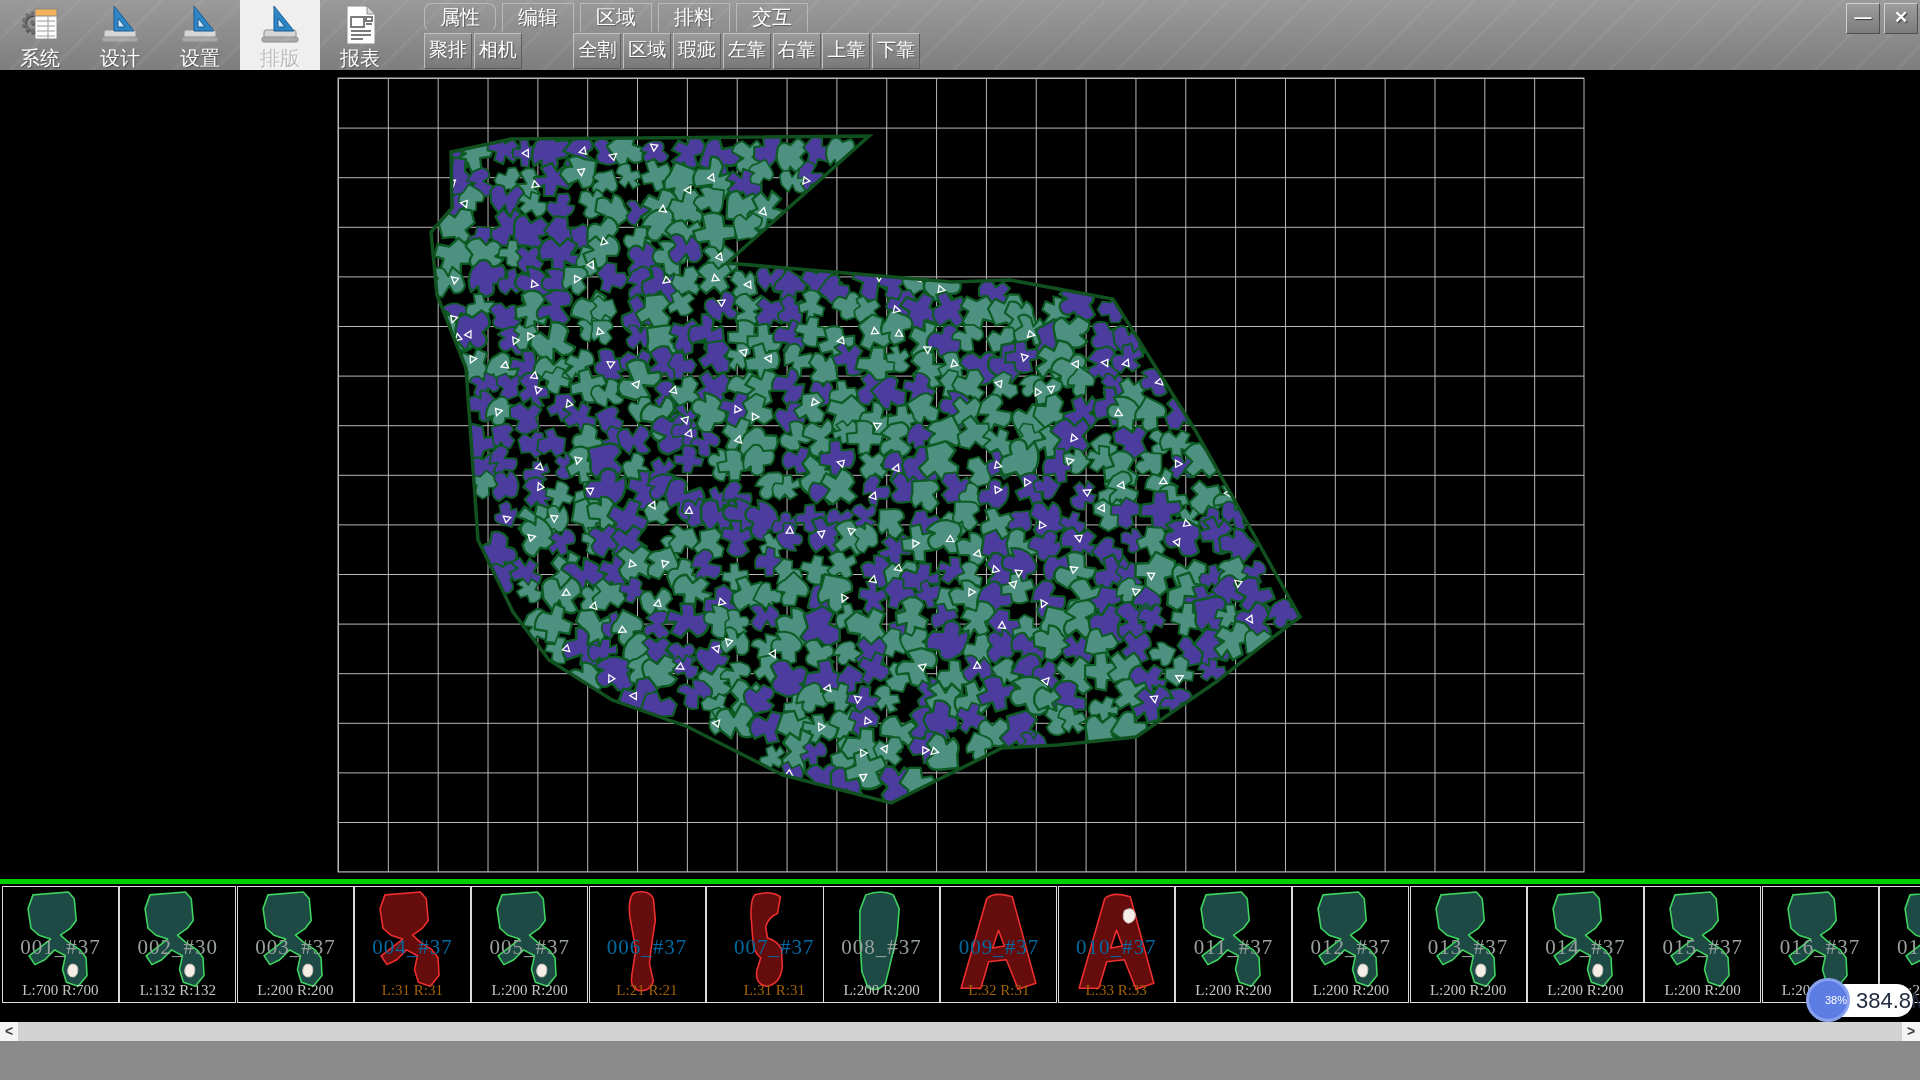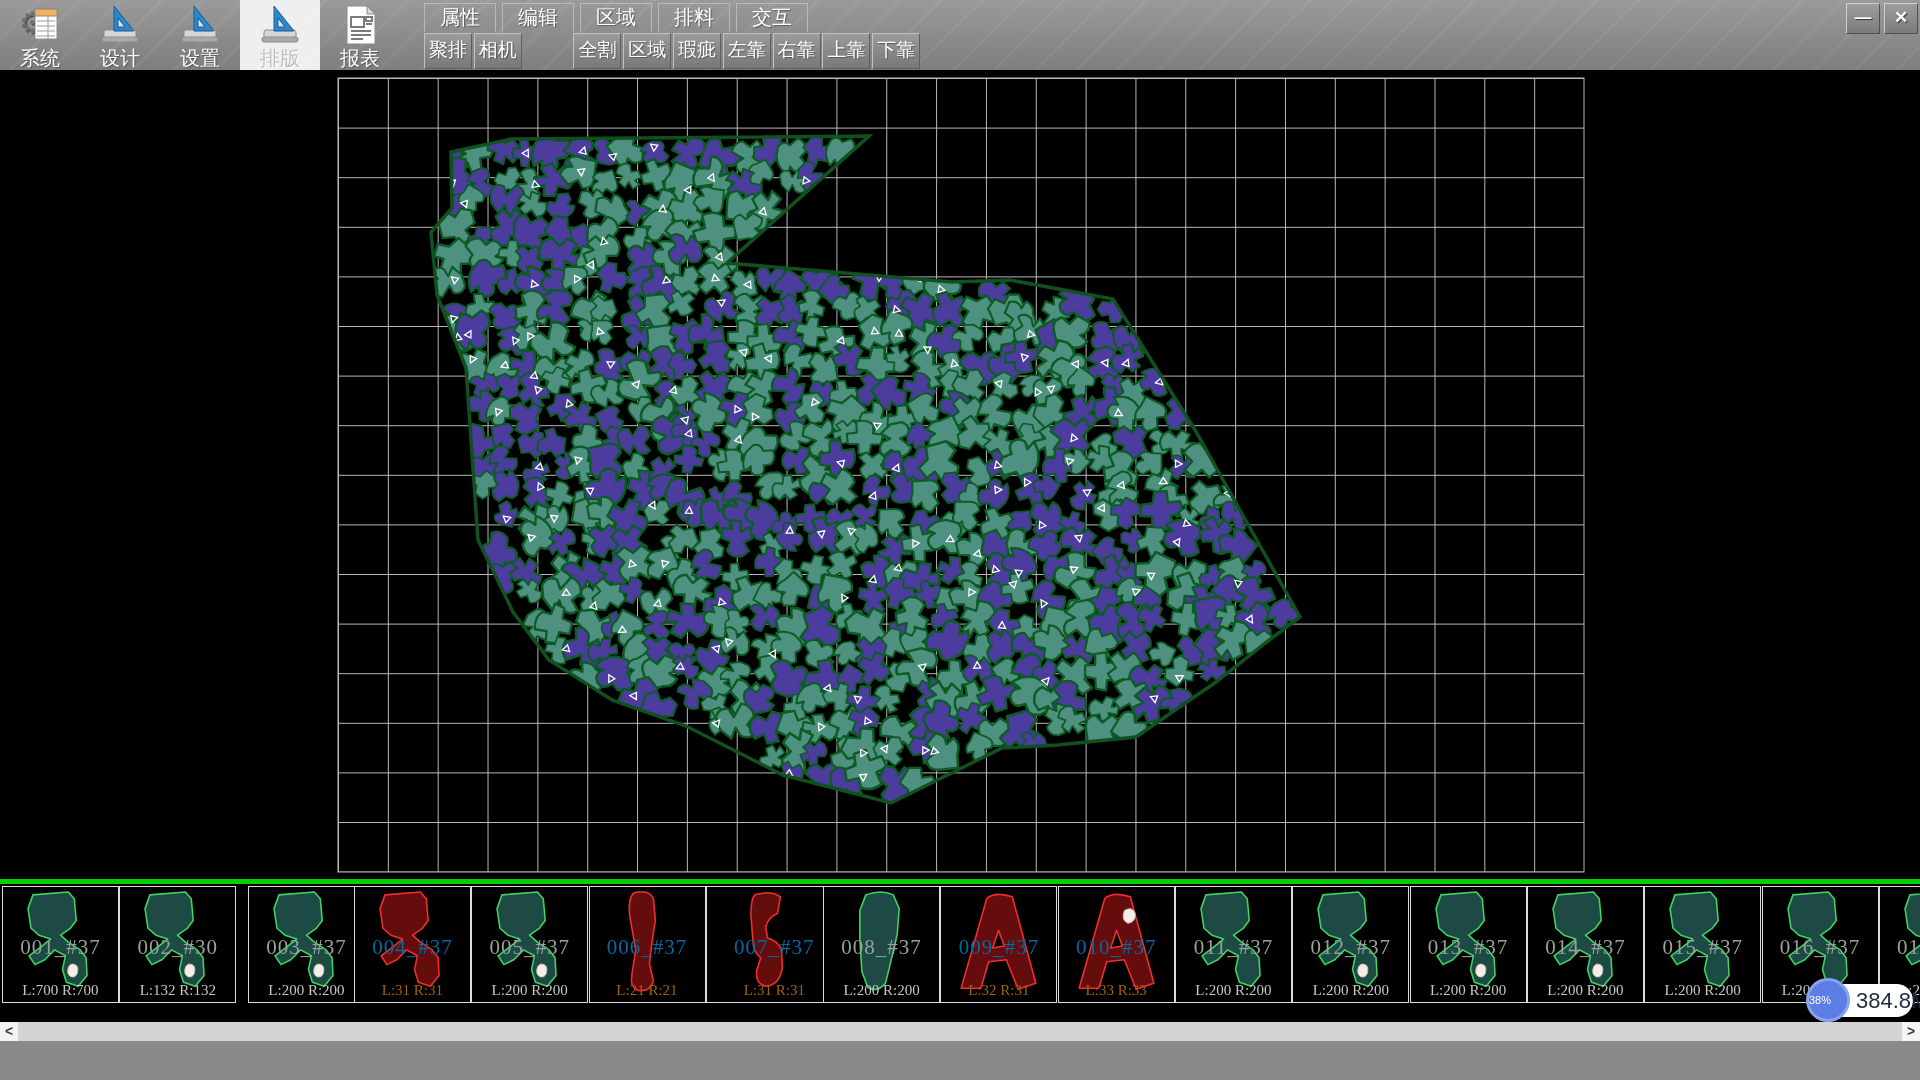--- a/index.html
+++ b/index.html
@@ -47,21 +47,21 @@
   .cell .plr{position:absolute;left:0;bottom:3px;width:100%;text-align:center;
     font-family:"Liberation Serif",serif;font-size:15px;}
   .cell.teal .pid{color:#98a09c;} .cell.teal .plr{color:#c3c7c2;}
   .cell.red  .pid{color:#0369a1;} .cell.red  .plr{color:#a16207;}
 
   
   #pill{position:absolute;left:1812px;top:984px;width:101px;height:33px;background:#fff;
     border-radius:17px;box-shadow:0 1px 4px rgba(0,0,0,.45);z-index:5;}
   #pill .pct{position:absolute;left:-6px;top:-6px;width:44px;height:44px;border-radius:50%;
     background:#5b7de4;border:3px solid #8aa2ee;box-sizing:border-box;color:#fff;
-    font-size:11px;line-height:38px;text-align:left;}
+    font-size:11px;line-height:38px;text-align:right;}
   #pill .mem{position:absolute;left:44px;top:0;height:33px;line-height:33px;
     font-size:22px;color:#222c40;}
 
   
   #hscroll{position:absolute;left:0;top:1022px;width:1920px;height:19px;background:#d3d3d3;}
   .sc-btn{position:absolute;top:0;width:18px;height:19px;background:#f4f4f4;
     color:#3a3a3a;font-size:14px;font-weight:bold;text-align:center;line-height:18px;}
   #sc-left{left:0;} #sc-right{right:0;}
   #bottombar{position:absolute;left:0;top:1041px;width:1920px;height:39px;background:#8a8a8a;}
 </style>
@@ -99,21 +99,21 @@
             </svg></span><span class="lbl">排版</span></div>
         <div class="bigbtn" style="left: 320px;"><span><svg width="46" height="44" viewBox="0 0 46 44">
               <path d="M10,3 H30 L38,11 V41 H10 Z" fill="#fdfdfd" stroke="#8a8a8a"></path>
               <path d="M30,3 L30,11 L38,11 Z" fill="#d8d8d8" stroke="#8a8a8a"></path>
               <rect x="14" y="14" width="13" height="10" fill="none" stroke="#7a7a7a" stroke-width="2"></rect>
               <rect x="29" y="14" width="6" height="4" fill="none" stroke="#7a7a7a" stroke-width="2"></rect>
               <path d="M14,28 H34 M14,32 H34 M14,36 H26 M29,21 H35" stroke="#7a7a7a" stroke-width="2"></path>
             </svg></span><span class="lbl">报表</span></div>
       </div>
     <div id="menuTop">
-        <div class="mtop" style="left: 0px;">属性</div>
+        <div class="mtop" style="left: 0px; border-radius: 8px;">属性</div>
         <div class="mtop" style="left: 78px;">编辑</div>
         <div class="mtop" style="left: 156px;">区域</div>
         <div class="mtop" style="left: 234px;">排料</div>
         <div class="mtop" style="left: 312px;">交互</div>
       </div>
     <div id="menuSub">
         <div class="msub" style="left: 0px;">聚排</div>
         <div class="msub" style="left: 49.8px;">相机</div>
         <div class="msub" style="left: 99.6px; margin-top: 43px;">选割</div>
         <div class="msub" style="left: 149.4px;">全割</div>
@@ -863,21 +863,21 @@
         <div class="plr">L:700 R:700</div>
       </div>
       <div class="cell teal" style="left: 119.3px;">
         <svg viewBox="0 0 100 117">
           <path d="M22,8 L58,5 L64,12 L66,34 L60,42 L50,49 L58,56 L70,64 L76,72 L77,90 L68,101 L56,97 L52,84 L55,70 L44,64 L34,74 L24,79 L18,70 L30,61 L40,53 L28,49 L20,42 L17,22 Z" fill="#1d4a44" stroke="#3fd45f" stroke-width="1.6" fill-rule="evenodd" stroke-linejoin="round"></path>
           <path d="M58,82 Q60,77 65,79 Q69,81 67,88 Q65,93 60,91 Q56,88 58,82 Z" fill="#f4eee6" stroke="#c9c2ba" stroke-width="1"></path>
         </svg>
         <div class="pid">002_#30</div>
         <div class="plr">L:132 R:132</div>
       </div>
-      <div class="cell teal" style="left: 248px;">
+      <div class="cell teal" style="left: 237px;">
         <svg viewBox="0 0 100 117">
           <path d="M22,8 L58,5 L64,12 L66,34 L60,42 L50,49 L58,56 L70,64 L76,72 L77,90 L68,101 L56,97 L52,84 L55,70 L44,64 L34,74 L24,79 L18,70 L30,61 L40,53 L28,49 L20,42 L17,22 Z" fill="#1d4a44" stroke="#3fd45f" stroke-width="1.6" fill-rule="evenodd" stroke-linejoin="round"></path>
           <path d="M58,82 Q60,77 65,79 Q69,81 67,88 Q65,93 60,91 Q56,88 58,82 Z" fill="#f4eee6" stroke="#c9c2ba" stroke-width="1"></path>
         </svg>
         <div class="pid">003_#37</div>
         <div class="plr">L:200 R:200</div>
       </div>
       <div class="cell red" style="left: 353.9px;">
         <svg viewBox="0 0 100 117">
           <path d="M22,8 L58,5 L64,12 L66,34 L60,42 L50,49 L58,56 L70,64 L76,72 L77,90 L68,101 L56,97 L52,84 L55,70 L44,64 L34,74 L24,79 L18,70 L30,61 L40,53 L28,49 L20,42 L17,22 Z" fill="#650c0c" stroke="#ef2f2f" stroke-width="1.6" fill-rule="evenodd" stroke-linejoin="round"></path>

